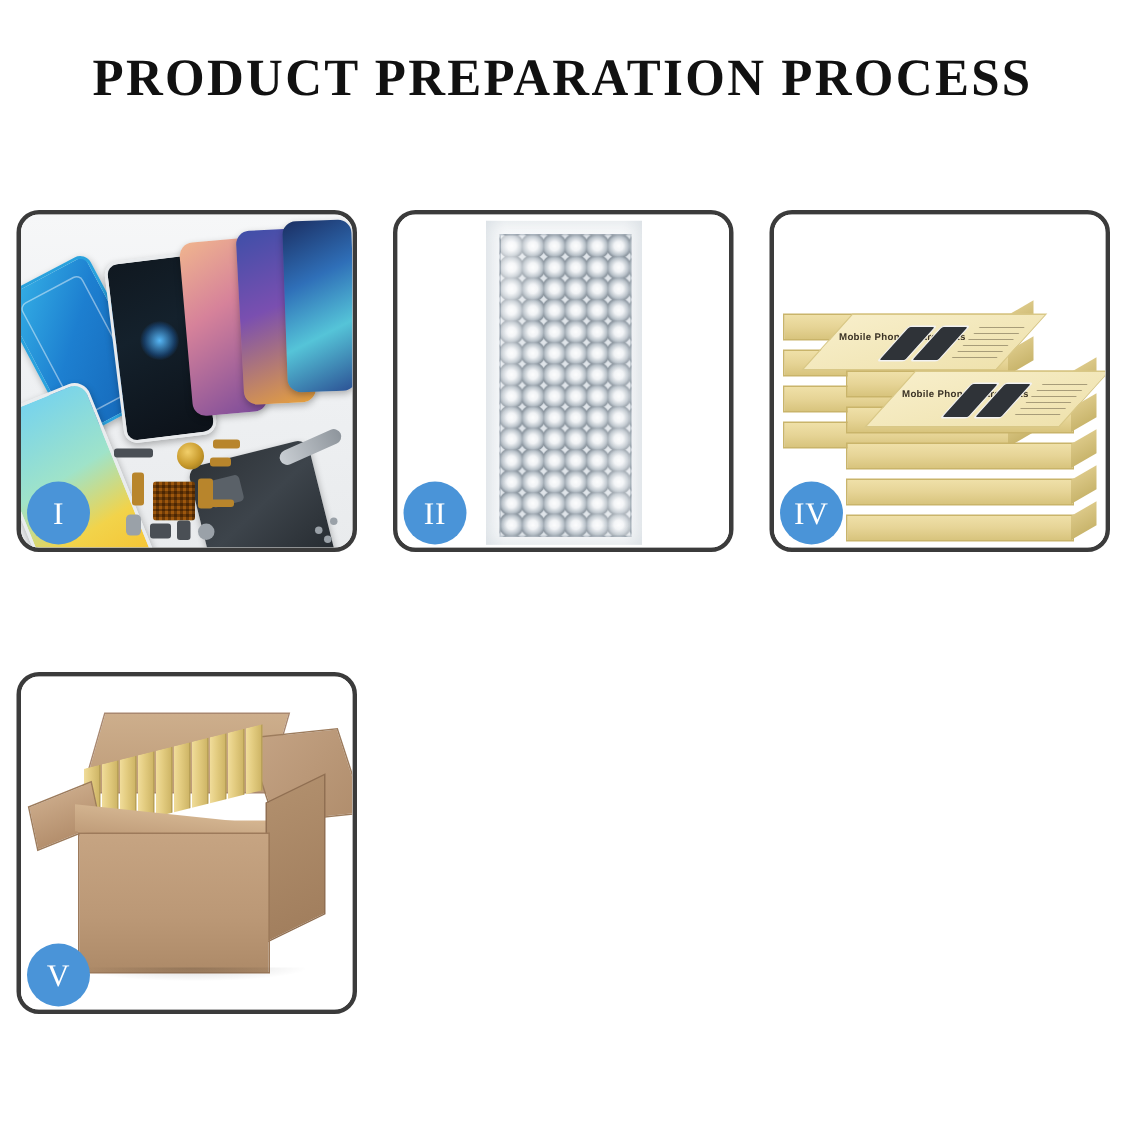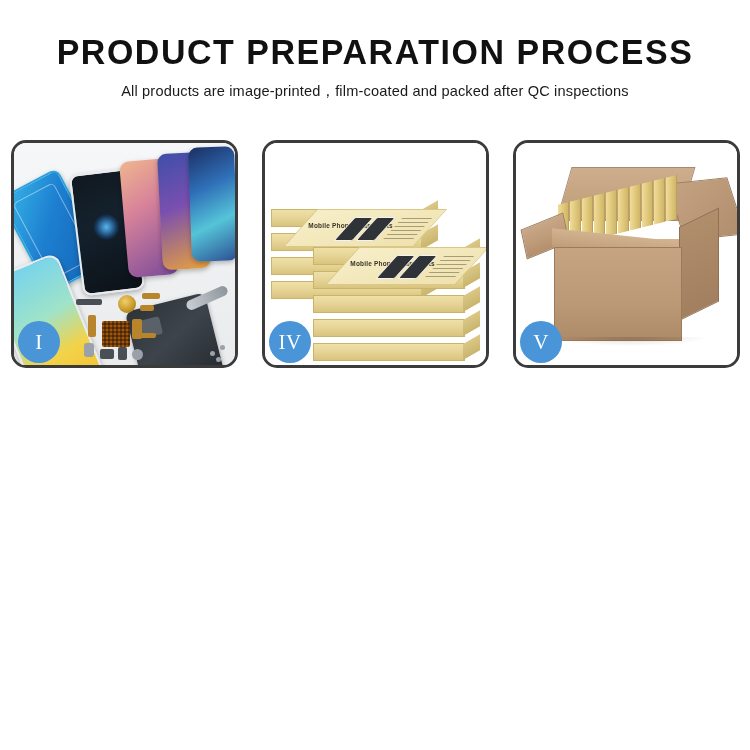--- a/index.html
+++ b/index.html
@@ -6,21 +6,21 @@
   body{
     width:750px;height:750px;
     background:#ffffff;
     font-family:"Liberation Sans","DejaVu Sans",sans-serif;
     overflow:hidden;
     position:relative;
   }
   .page{width:750px;height:750px;position:relative;}
 
   
-  .header{padding-top:34px;text-align:center;}
+  .header{padding-top:34px;text-align:center;font-family:Liberation Serif, serif;}
   .title{
     font-size:35px;font-weight:700;color:#111111;
     letter-spacing:1.6px;line-height:1;
     transform:scaleX(0.97);
     white-space:nowrap;
   }
   .subtitle{
     margin-top:13px;
     font-size:14.6px;font-weight:400;color:#1a1a1a;
     letter-spacing:0.15px;white-space:nowrap;
@@ -341,21 +341,20 @@
     background:radial-gradient(ellipse at 50% 0%,rgba(0,0,0,.14),transparent 72%);
   }
 </style>
 </head>
 <body>
 
 <div class="page">
 
   <div class="header">
     <div class="title">PRODUCT PREPARATION PROCESS</div>
-    <div class="subtitle">All products are image-printed，film-coated and packed after QC inspections</div>
   </div>
 
   <div class="grid">
 
     <div class="panel">
       <div class="stage p1">
         <div class="ph adh"></div>
         <div class="ph scr1"></div>
         <div class="ph scr2"></div>
         <div class="ph scr3"></div>
@@ -375,20 +374,29 @@
         <div class="part" style="left:104px;top:204px;width:9px;height:13px;"></div>
         <div class="part silver" style="left:118px;top:206px;width:11px;height:11px;border-radius:50%;"></div>
         <div class="part flex" style="left:126px;top:190px;width:16px;height:5px;"></div>
         <div class="part silver" style="left:196px;top:208px;width:5px;height:5px;border-radius:50%;"></div>
         <div class="part silver" style="left:206px;top:202px;width:5px;height:5px;border-radius:50%;"></div>
         <div class="part silver" style="left:202px;top:214px;width:5px;height:5px;border-radius:50%;"></div>
         <div class="badge">I</div>
       </div>
     </div>
 
+    <div class="panel">
+      <div class="stage p2">
+        <div class="pouch">
+          <div class="bubbles"></div>
+          <div class="pouch-seal"></div>
+        </div>
+        <div class="badge">II</div>
+      </div>
+    </div>
 
 
     <div class="panel">
       <div class="stage p4">
         <div class="stackwrap">
 
           <div class="kbox" style="left:4px;top:58px;">
               <div class="kside"></div>
             </div>
           <div class="kbox" style="left:4px;top:82px;">

